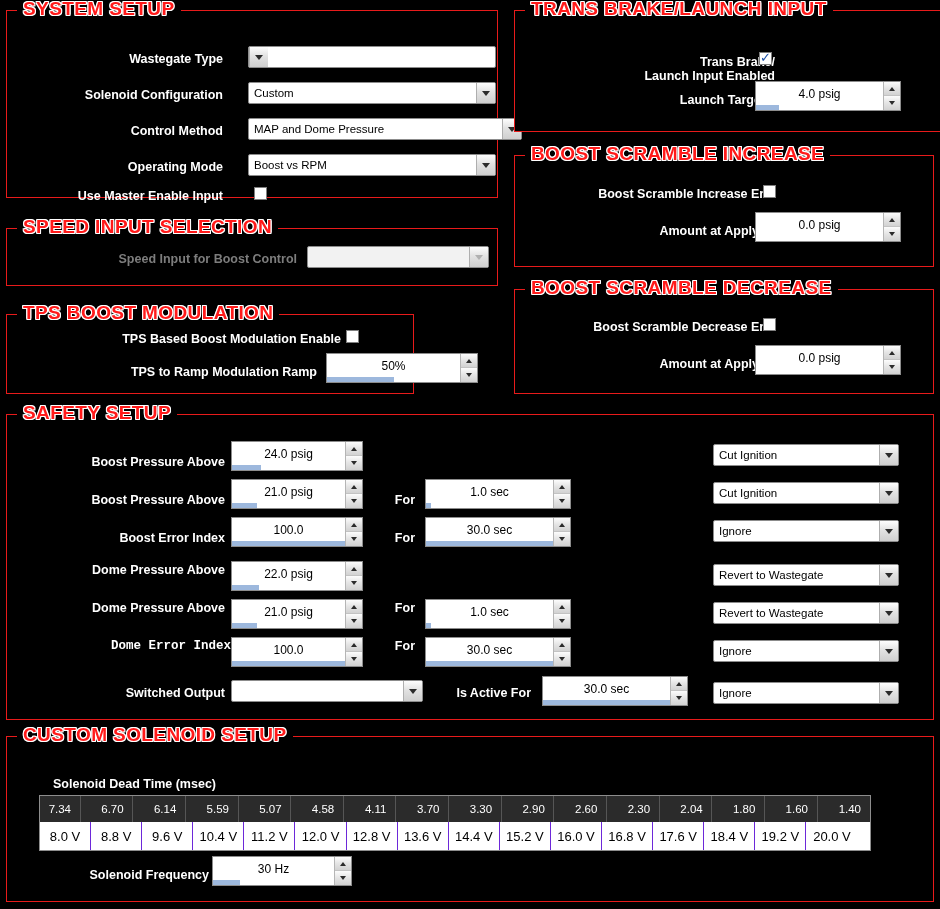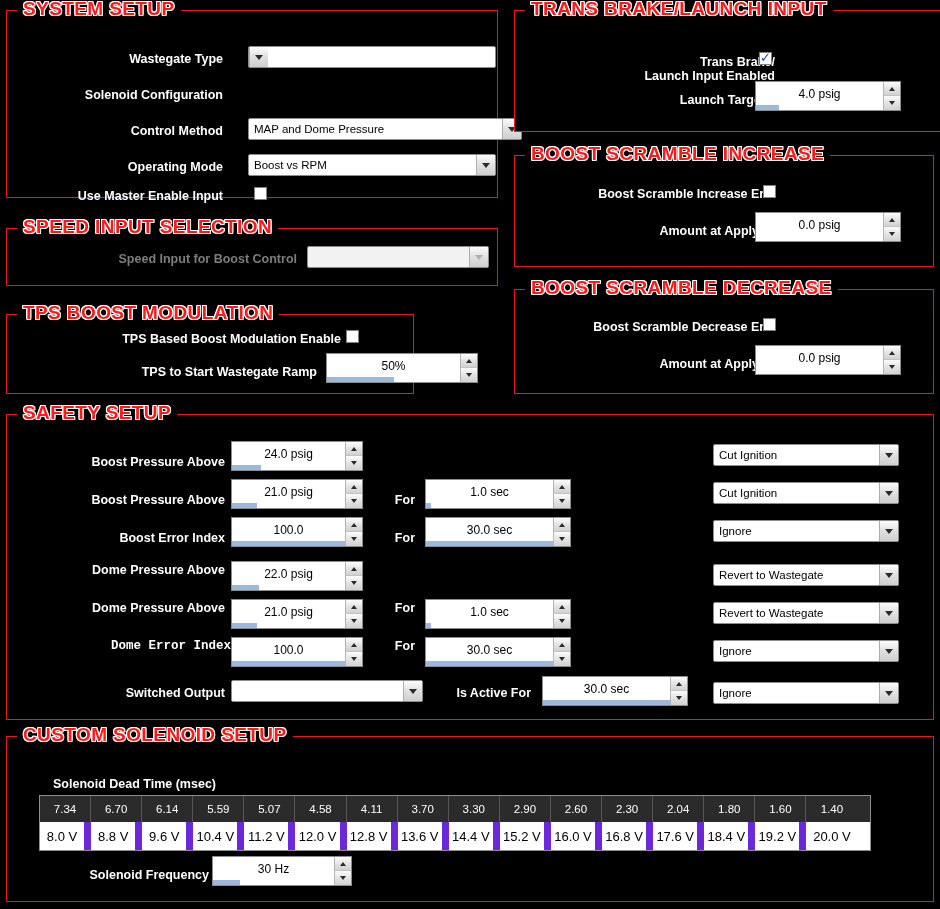--- a/index.html
+++ b/index.html
@@ -148,36 +148,36 @@
 
   
   .dtable {
     position: absolute;
     border: 1px solid #8d8d8d;
     background: #ffffff;
     display: flex;
     flex-direction: column;
   }
   .dtable .row { display: flex; }
-  .dtable .row.top { background: #2b2b2b; }
+  .dtable .row.top { background: #2b2b2b; gap: 12px; }
   .dtable .row.top .cell {
     color: #ffffff;
     font-size: 11.5px;
     height: 26px;
   }
   .dtable .row.bot .cell {
     color: #000000;
     font-size: 13px;
     height: 28px;
     background: #ffffff;
   }
   .dtable .cell {
     width: 51.1px;
     display: flex; align-items: center; justify-content: center;
-    border-right: 7px solid #6d28d9;
+    border-right: 1px solid #6d28d9;
   }
   .dtable .cell:last-child { border-right: none; }
   .dtable .row.top .cell { border-right: 1px solid #565656; }
   .dtable .row.top .cell:last-child { border-right: none; }
 
   .subtitle {
     position: absolute;
     color: #ffffff;
     font-size: 12.5px;
     font-weight: bold;
@@ -192,20 +192,26 @@
     <div class="legend">SYSTEM SETUP</div>
 
     <div class="lbl" style="left:30px; top:41px; width:186px;">Wastegate Type</div>
     <div class="combo" style="left:241px; top:35px; width:248px;">
       <div class="arrow">
           <i></i>
         </div>
     </div>
 
     <div class="lbl" style="left:30px; top:77px; width:186px;">Solenoid Configuration</div>
+    <div class="combo" style="left:241px; top:71px; width:248px;">
+      <div class="txt">Custom</div>
+      <div class="arrow">
+          <i></i>
+        </div>
+    </div>
 
     <div class="lbl" style="left:30px; top:113px; width:186px;">Control Method</div>
     <div class="combo" style="left:241px; top:107px; width:274px;">
       <div class="txt">MAP and Dome Pressure</div>
       <div class="arrow">
           <i></i>
         </div>
     </div>
 
     <div class="lbl" style="left:30px; top:149px; width:186px;">Operating Mode</div>
@@ -229,21 +235,21 @@
           <i></i>
         </div>
     </div>
   </div>
 
   <div class="group" style="left:6px; top:314px; width:408px; height:80px;">
     <div class="legend">TPS BOOST MODULATION</div>
     <div class="lbl" style="left:14px; top:17px; width:320px;">TPS Based Boost Modulation Enable</div>
     <div class="chk" style="left:339px; top:15px;"></div>
 
-    <div class="lbl" style="left:14px; top:50px; width:296px;">TPS to Start Wastegate Ramp</div>
+    <div class="lbl" style="left:14px; top:50px; width:296px;">TPS to Ramp Modulation Ramp</div>
     <div class="spin" style="left:319px; top:38px; width:152px;">
       <div class="vwrap">
         <span class="val">50%</span>
         <span class="bar" style="width:50%"></span>
       </div>
       <div class="btns">
         <span>
             <i></i>
           </span>
         <span>

